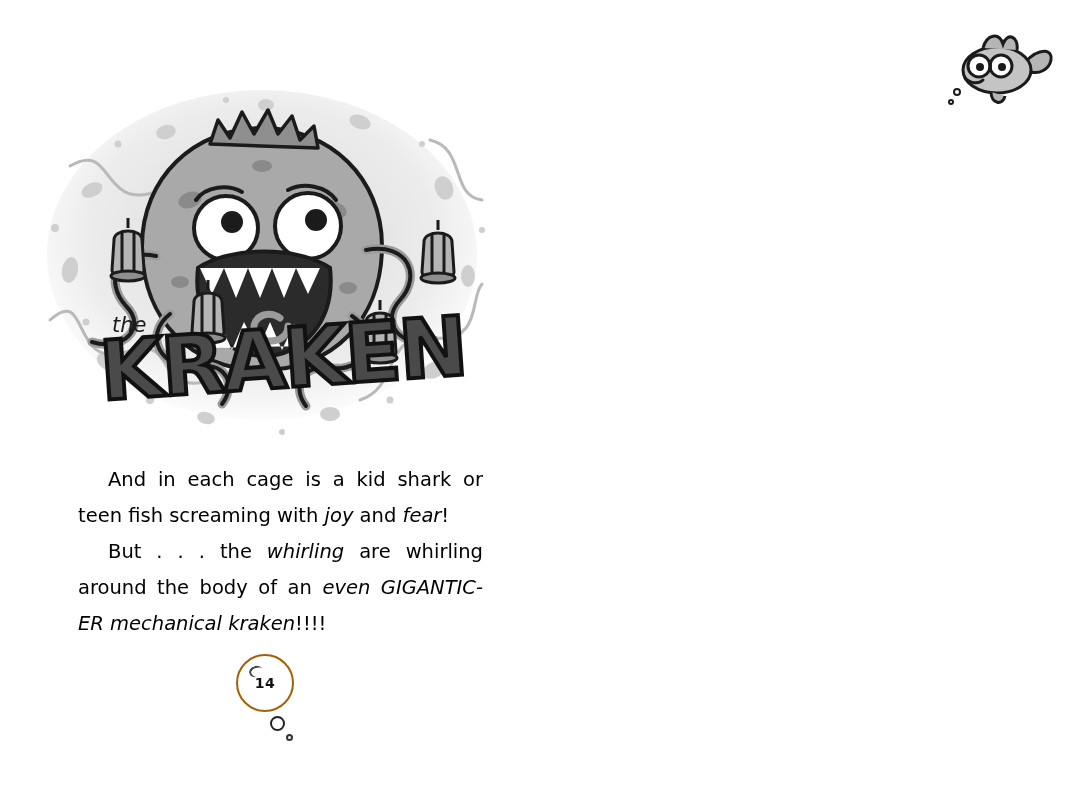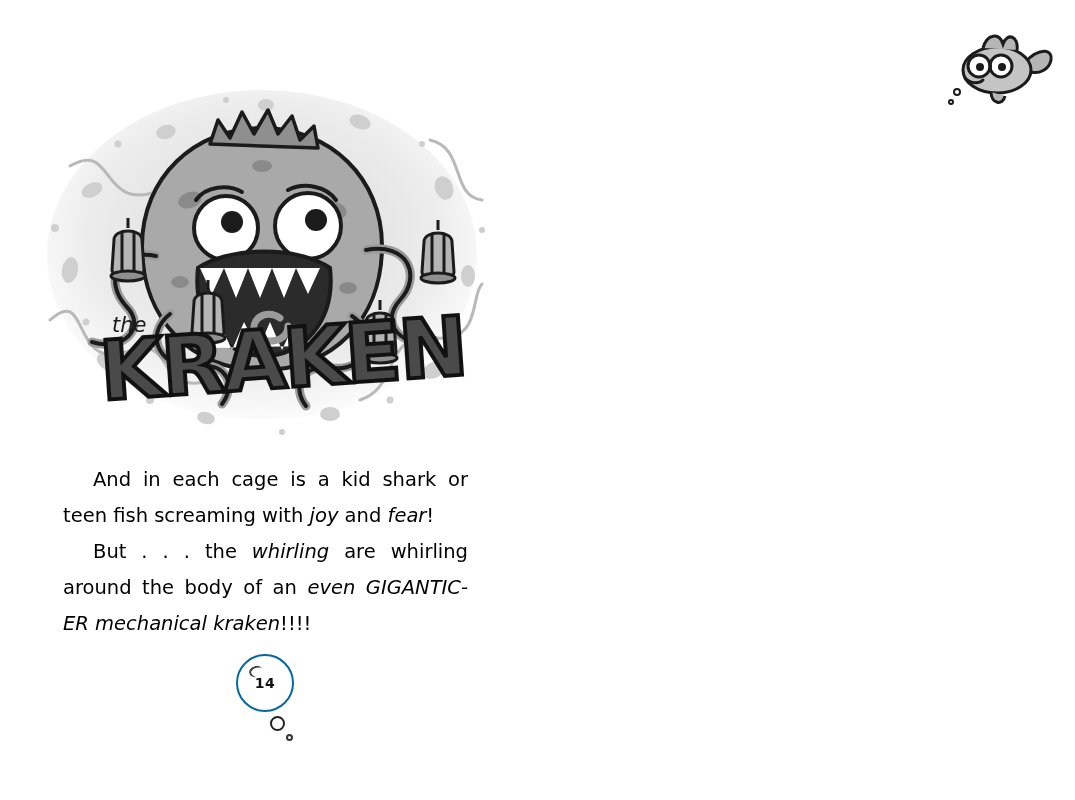--- a/index.html
+++ b/index.html
@@ -30,20 +30,21 @@
   .page-left  { left: 0;    width: 537px; }
   .page-right { left: 538px; width: 537px; }
 
   
   .text-block {
     position: absolute;
     font-size: 19.5px;
     line-height: 36px;
     text-align: justify;
     color: #000;
+    margin-left: 15px;
   }
   .left-text {
     left: 63px;
     top: 462px;
     width: 405px;
   }
   .text-block p {
     margin: 0;
     text-align: justify;
     text-justify: inter-word;
@@ -59,21 +60,21 @@
     height: 110px;
   }
   .page-num-wrap.left  { left: 208px; }
 
   .bubble {
     position: absolute;
     left: 28px;
     top: 0;
     width: 58px;
     height: 58px;
-    border: 2px solid #0369a1;
+    border: 2px solid #a16207;
     border-radius: 50%;
     box-sizing: border-box;
     display: flex;
     align-items: center;
     justify-content: center;
     font-size: 14px;
     font-weight: bold;
     letter-spacing: 0.5px;
   }
   .bubble::after {

